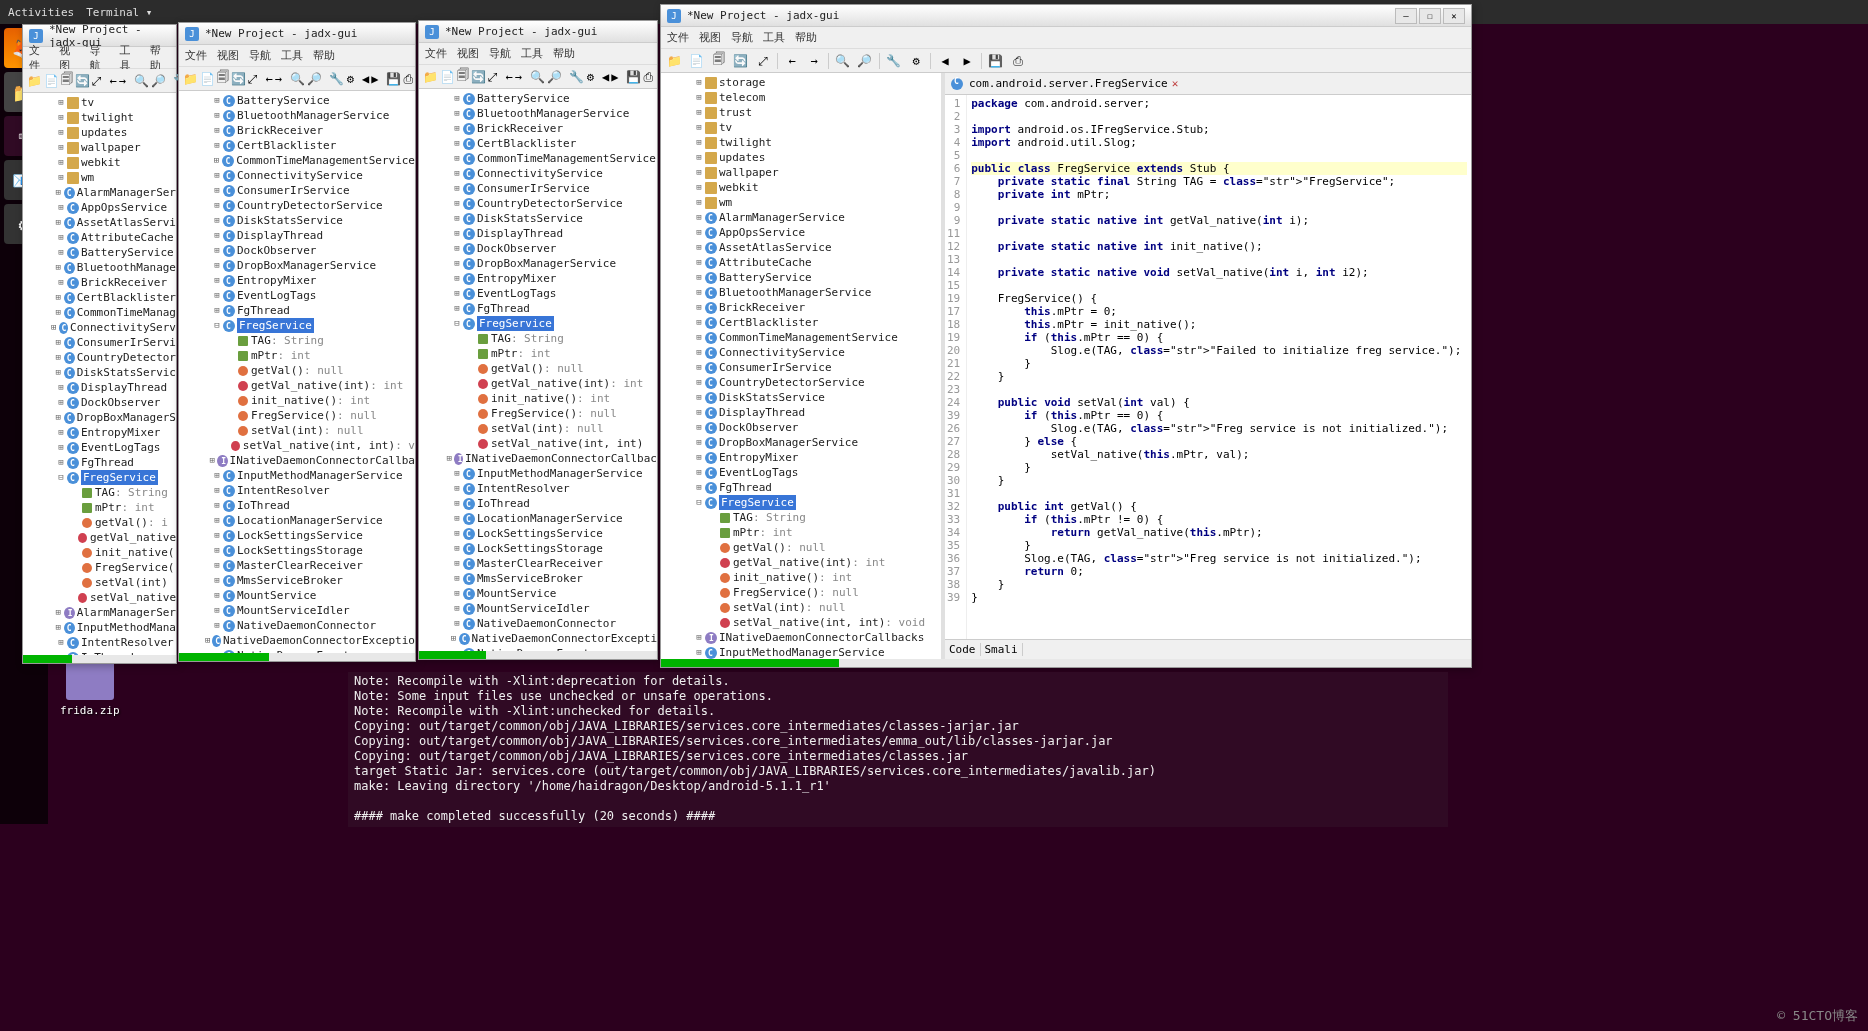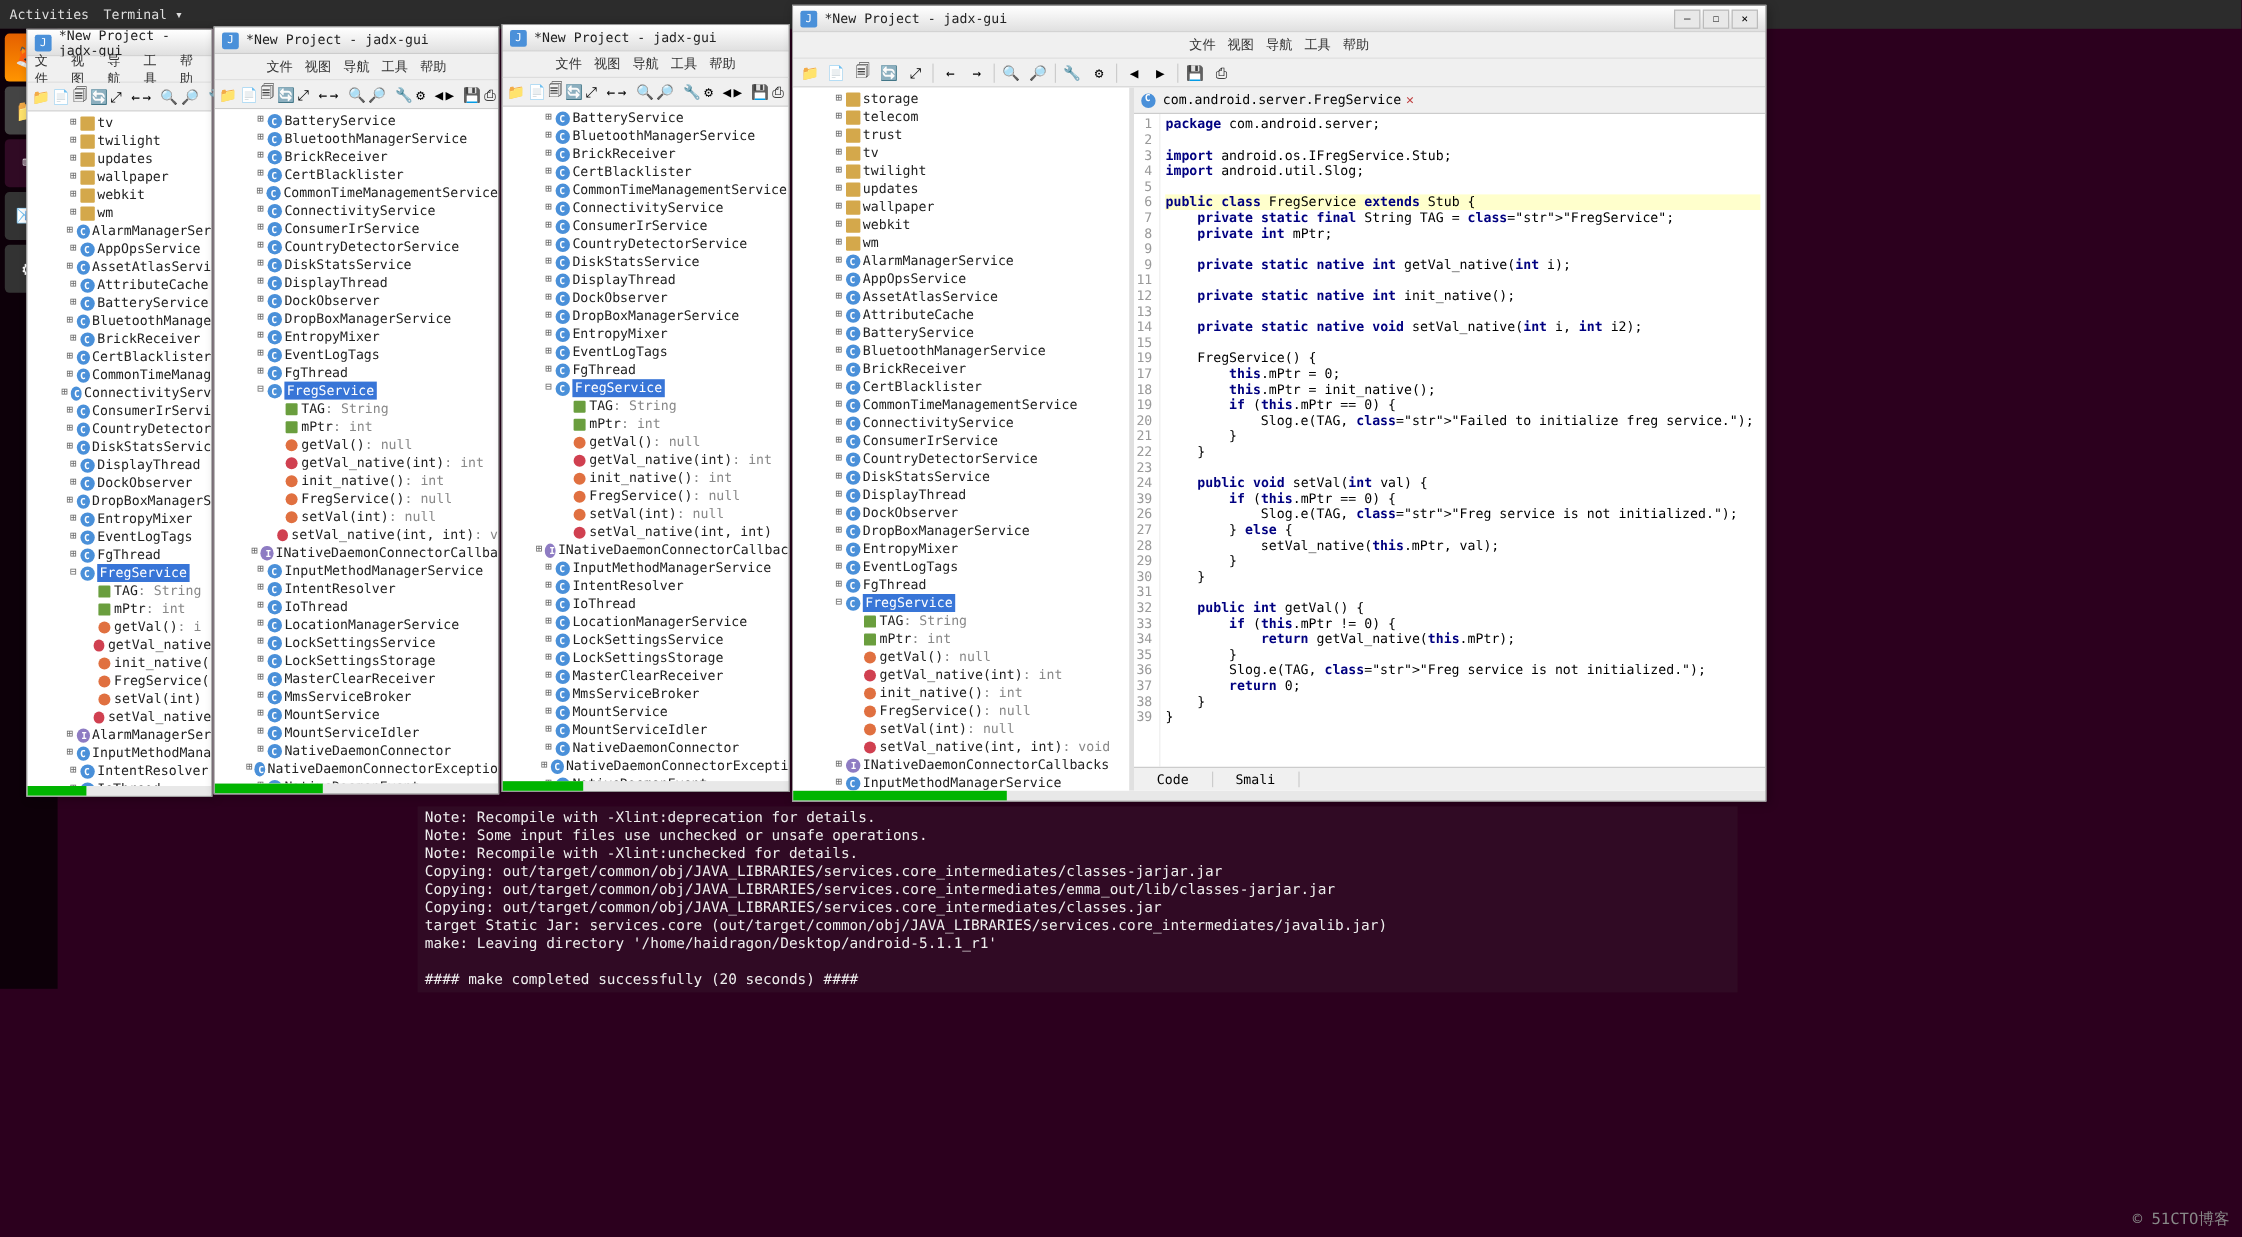--- a/index.html
+++ b/index.html
@@ -15,21 +15,21 @@
 .desktop-icon { display: flex; flex-direction: column; align-items: center; gap: 4px; color: #fff; text-shadow: 1px 1px 2px #000; }
 .folder-icon { width: 48px; height: 40px; background: #d4a84b; border-radius: 3px; position: relative; }
 .folder-icon::before { content: ''; position: absolute; top: -5px; left: 4px; width: 18px; height: 8px; background: #d4a84b; border-radius: 2px 2px 0 0; }
 .zip-icon { background: #8e7cc3; }
 .window { position: absolute; background: #f0f0f0; border: 1px solid #999; box-shadow: 2px 2px 8px rgba(0,0,0,0.3); display: flex; flex-direction: column; }
 .titlebar { background: linear-gradient(#fff, #e0e0e0); border-bottom: 1px solid #ccc; height: 22px; display: flex; align-items: center; padding: 0 6px; gap: 6px; }
 .titlebar-icon { width: 14px; height: 14px; background: #4a90d9; border-radius: 2px; display: flex; align-items: center; justify-content: center; font-size: 9px; color: #fff; }
 .titlebar-text { flex: 1; font-size: 11px; color: #222; }
 .titlebar-btns { display: flex; gap: 2px; }
 .titlebar-btn { width: 22px; height: 16px; background: #e8e8e8; border: 1px solid #bbb; display: flex; align-items: center; justify-content: center; font-size: 9px; cursor: pointer; }
-.menubar { background: #f0f0f0; border-bottom: 1px solid #ddd; height: 22px; display: flex; align-items: center; padding: 0 6px; gap: 10px; font-size: 12px; color: #333; justify-content: center; }
+.menubar { background: #f0f0f0; border-bottom: 1px solid #ddd; height: 22px; display: flex; align-items: center; padding: 0 6px; gap: 10px; font-size: 12px; color: #333; }
 .menubar span { cursor: pointer; }
 .toolbar { background: #f0f0f0; border-bottom: 1px solid #ccc; height: 24px; display: flex; align-items: center; padding: 0 4px; gap: 2px; }
 .tb-btn { width: 20px; height: 20px; display: flex; align-items: center; justify-content: center; cursor: pointer; font-size: 12px; }
 .tb-sep { width: 1px; height: 16px; background: #ccc; margin: 0 2px; }
 .tree { flex: 1; background: #fff; overflow: hidden; padding: 2px 0; font-family: "DejaVu Sans Mono", monospace; font-size: 12px; line-height: 15px; }
 .tree-row { display: flex; align-items: center; height: 15px; padding-left: 4px; white-space: nowrap; cursor: pointer; }
 .tree-row.selected .node-name { background: #3875d7; color: #fff; padding: 0 2px; }
 .indent { display: inline-block; }
 .expander { width: 12px; display: inline-block; text-align: center; color: #666; font-size: 9px; }
 .pkg-icon { width: 12px; height: 12px; display: inline-block; background: #d4a84b; border-radius: 1px; margin-right: 2px; }
@@ -49,21 +49,21 @@
 .code-pane { flex: 1; display: flex; flex-direction: column; overflow: hidden; min-width: 0; }
 .code-tab-bar { height: 22px; background: #f0f0f0; border-bottom: 1px solid #ccc; display: flex; align-items: center; padding: 0 6px; gap: 6px; }
 .code-tab { display: flex; align-items: center; gap: 4px; }
 .code-tab .close-x { color: #c04040; cursor: pointer; font-weight: bold; }
 .code-body { flex: 1; display: flex; overflow: hidden; font-family: "DejaVu Sans Mono", monospace; font-size: 12px; line-height: 13px; }
 .gutter { background: #fff; color: #999; text-align: right; padding: 2px 6px 2px 2px; border-right: 1px solid #eee; }
 .code-text { flex: 1; padding: 2px 4px; white-space: pre; font-family: "DejaVu Sans Mono", monospace; }
 .kw { color: #000080; font-weight: bold; }
 .hl-line { background: #ffffcc; display: inline-block; width: 100%; }
 .code-bottom-tabs { height: 20px; background: #f0f0f0; border-top: 1px solid #ccc; display: flex; align-items: center; }
-.code-bottom-tab { padding: 0 19px; border-right: 1px solid #ccc; cursor: pointer; }
+.code-bottom-tab { padding: 0 4px; border-right: 1px solid #ccc; cursor: pointer; }
 .mem-bar { height: 18px; background: #f0f0f0; border-top: 1px solid #ccc; text-align: center; color: #0060c0; font-size: 11px; padding-top: 2px; }
 .terminal { position: absolute; background: #300a24; color: #eee; font-family: "DejaVu Sans Mono", monospace; font-size: 12px; line-height: 15px; padding: 2px 6px; white-space: pre; }
 .watermark { position: absolute; right: 10px; bottom: 6px; color: #888; font-size: 13px; }
 </style>
 </head>
 <body>
 
 <div class="top-bar">
   <span>Activities</span>
   <span>Terminal ▾</span>
@@ -71,20 +71,24 @@
 
 <div class="launcher">
   <div class="launcher-item li-ff">🦊</div>
   <div class="launcher-item li-folder">📁</div>
   <div class="launcher-item li-term">⌨</div>
   <div class="launcher-item">📧</div>
   <div class="launcher-item">⚙</div>
 </div>
 
 <div class="desktop-icons">
+  <div class="desktop-icon">
+    <div class="folder-icon zip-icon"></div>
+    <span>frida.zip</span>
+  </div>
 </div>
 
 <div class="window" style="left:22px; top:24px; width:155px; height:640px;">
   <div class="titlebar">
     <span class="titlebar-icon">J</span>
     <span class="titlebar-text">*New Project - jadx-gui</span>
   </div>
   <div class="menubar">
     <span>文件</span>
     <span>视图</span>

